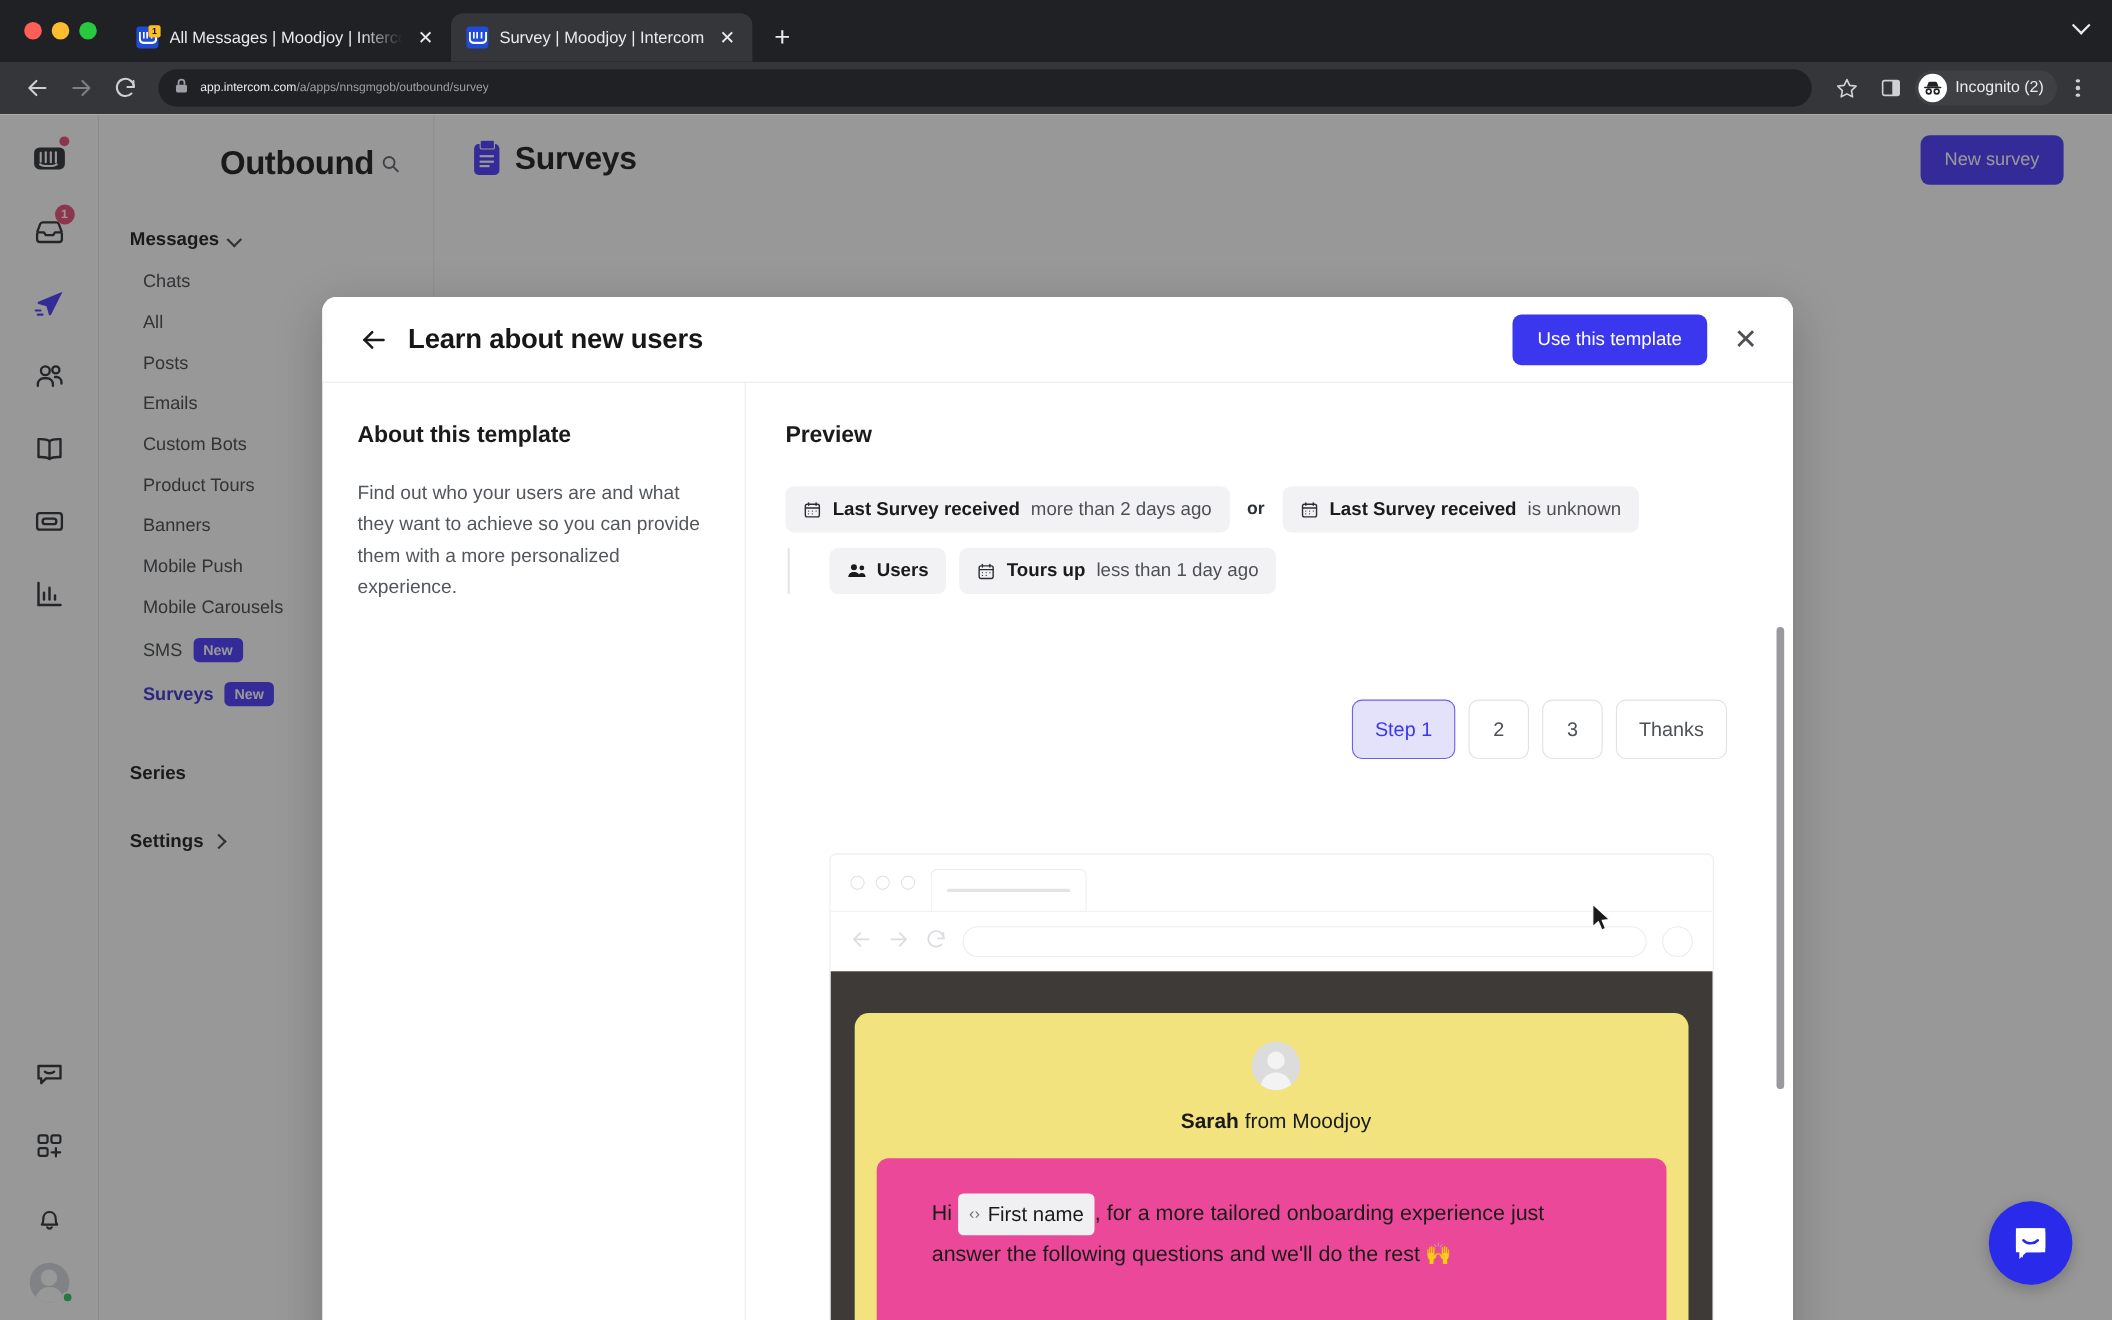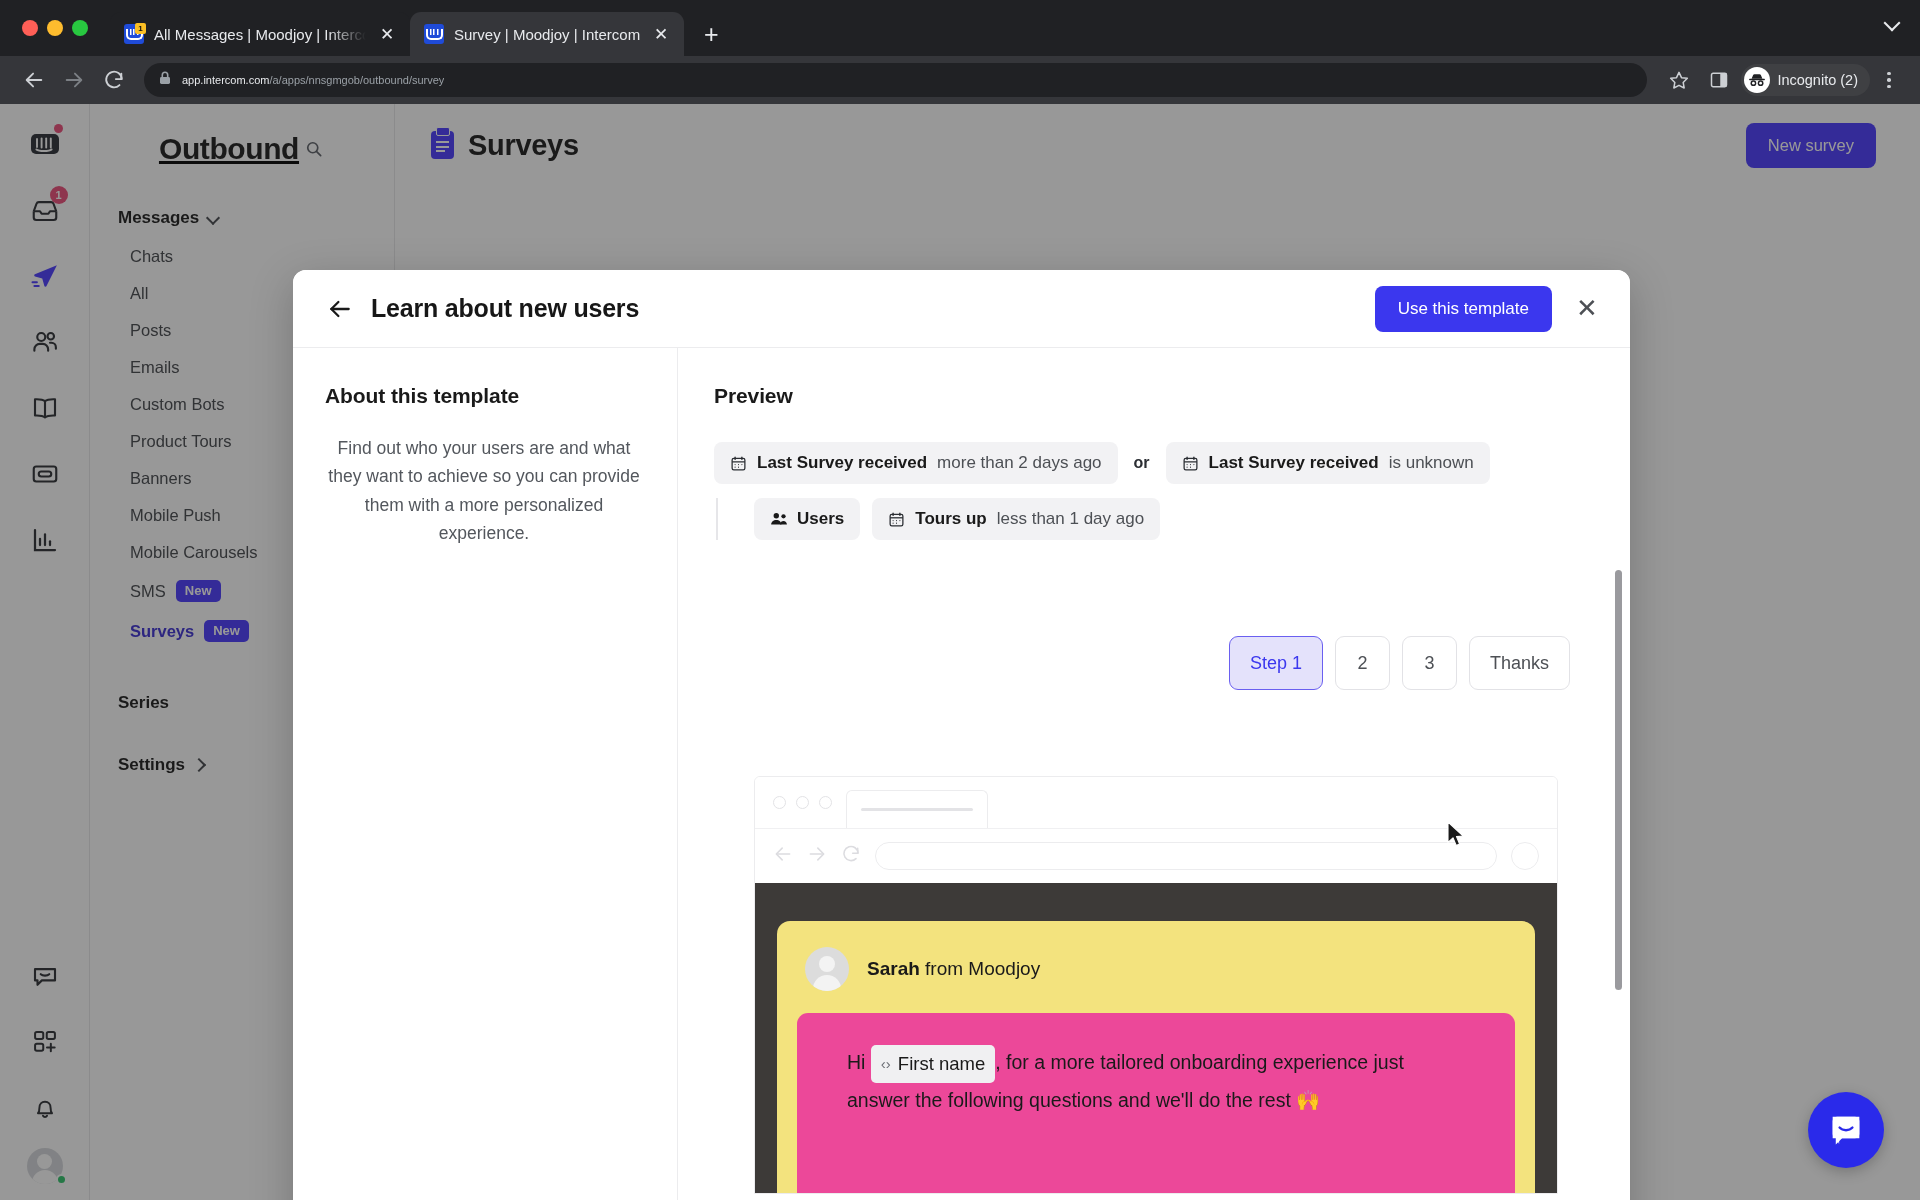--- a/index.html
+++ b/index.html
@@ -149,21 +149,21 @@
   }
   .online-dot {
     position: absolute; bottom: 15px; right: 22px; width: 11px; height: 11px;
     border-radius: 50%; background: #2ec46a; border: 2px solid #fff; z-index: 3;
   }
 
   .nav {
     position: absolute; left: 90px; top: 0; width: 305px; height: 100%;
     background: #fff; border-right: 1px solid #e8e8ea; padding: 28px 0 0 0;
   }
-  .nav-head { display: flex; align-items: center; justify-content: center; padding: 0 24px 0 28px; text-decoration: underline; }
+  .nav-head { display: flex; align-items: center; justify-content: flex-end; padding: 0 24px 0 28px; }
   .nav-title { font-size: 30px; font-weight: 700; color: #1a1a1a; letter-spacing: -.4px; }
   .nav-search { width: 30px; height: 30px; display: flex; align-items: center; justify-content: center; color: #5b5f66; }
   .nav-section {
     display: flex; align-items: center; gap: 8px;
     padding: 0 28px; margin-top: 42px; margin-bottom: 10px;
     font-size: 17px; font-weight: 700; color: #1a1a1a;
   }
   .nav-section .caret { width: 13px; height: 13px; position: relative; }
   .nav-section .caret::before {
     content: ""; position: absolute; left: 1px; top: 1px; width: 8px; height: 8px;
@@ -231,21 +231,21 @@
     width: 42px; height: 42px; margin-left: 14px; color: #4d5055;
     display: flex; align-items: center; justify-content: center; font-size: 26px; font-weight: 300;
   }
 
   .modal-body { flex: 1 1 auto; display: flex; min-height: 0; position: relative; }
   .about {
     width: 385px; flex: 0 0 auto; border-right: 1px solid #ececee;
     padding: 36px 34px 0 32px;
   }
   .about h3 { font-size: 21px; font-weight: 700; color: #1a1a1a; margin-bottom: 26px; letter-spacing: -.1px; }
-  .about p { font-size: 17.5px; line-height: 1.62; color: #53575d; text-align: center; }
+  .about p { font-size: 17.5px; line-height: 1.62; color: #53575d; }
 
   .preview { flex: 1 1 auto; padding: 36px 0 0 36px; position: relative; overflow: hidden; }
   .preview h3 { font-size: 21px; font-weight: 700; color: #1a1a1a; letter-spacing: -.1px; }
 
   .filters { margin-top: 34px; padding-right: 60px; }
   .filter-row { display: flex; align-items: center; gap: 12px; flex-wrap: nowrap; }
   .filter-row.second { margin-top: 14px; padding-left: 2px; border-left: 2px solid #e6e6e9; margin-left: 2px; }
   .pill {
     background: #f2f2f4; border-radius: 8px; padding: 11px 16px;
     display: flex; align-items: center; gap: 10px;
@@ -278,21 +278,21 @@
   .mk-bar { height: 54px; display: flex; align-items: center; gap: 14px; padding: 0 18px; background: #fff; }
   .mk-nav { color: #dcdce0; flex: 0 0 auto; }
   .mk-url { flex: 1 1 auto; height: 28px; border: 1.5px solid #ececee; border-radius: 14px; }
   .mk-circ { width: 28px; height: 28px; border-radius: 50%; border: 1.5px solid #ececee; flex: 0 0 auto; }
   .mk-page { background: #3d3a38; padding: 38px 0 0 0; }
 
   .survey-card {
     margin: 0 22px; background: #f3e37e; border-radius: 13px 13px 0 0;
     padding: 20px 20px 0 20px;
   }
-  .sc-head { display: flex; align-items: center; gap: 18px; padding: 6px 0 22px 8px; }
+  .sc-head { display: flex; align-items: center; gap: 18px; padding: 6px 0 22px 8px; flex-direction: column; }
   .sc-avatar {
     width: 44px; height: 44px; border-radius: 50%; background: #dcdcdc;
     position: relative; overflow: hidden; flex: 0 0 auto;
   }
   .sc-avatar::before { content: ""; position: absolute; top: 9px; left: 50%; transform: translateX(-50%); width: 16px; height: 16px; border-radius: 50%; background: #f3f3f3; }
   .sc-avatar::after { content: ""; position: absolute; bottom: 0; left: 50%; transform: translateX(-50%); width: 28px; height: 16px; border-radius: 14px 14px 0 0; background: #f3f3f3; }
   .sc-name { font-size: 19px; color: #1a1a1a; }
   .sc-name b { font-weight: 700; }
   .sc-body {
     background: #ec4899; border-radius: 11px 11px 0 0; padding: 32px 50px 30px 50px;

